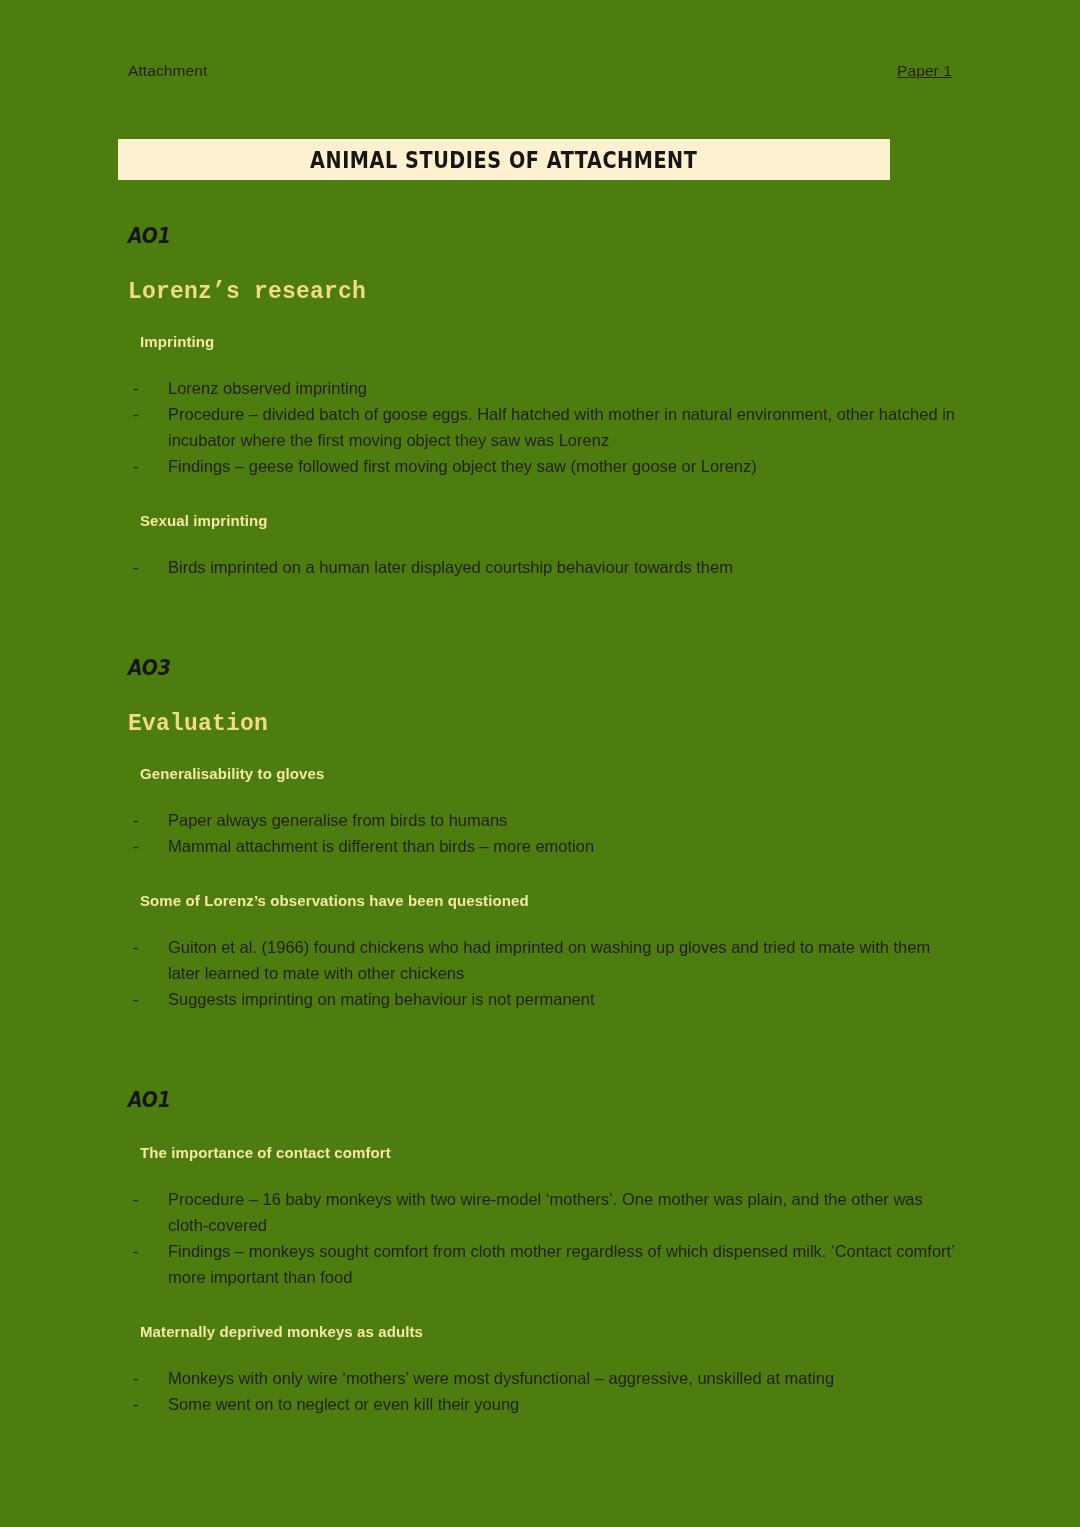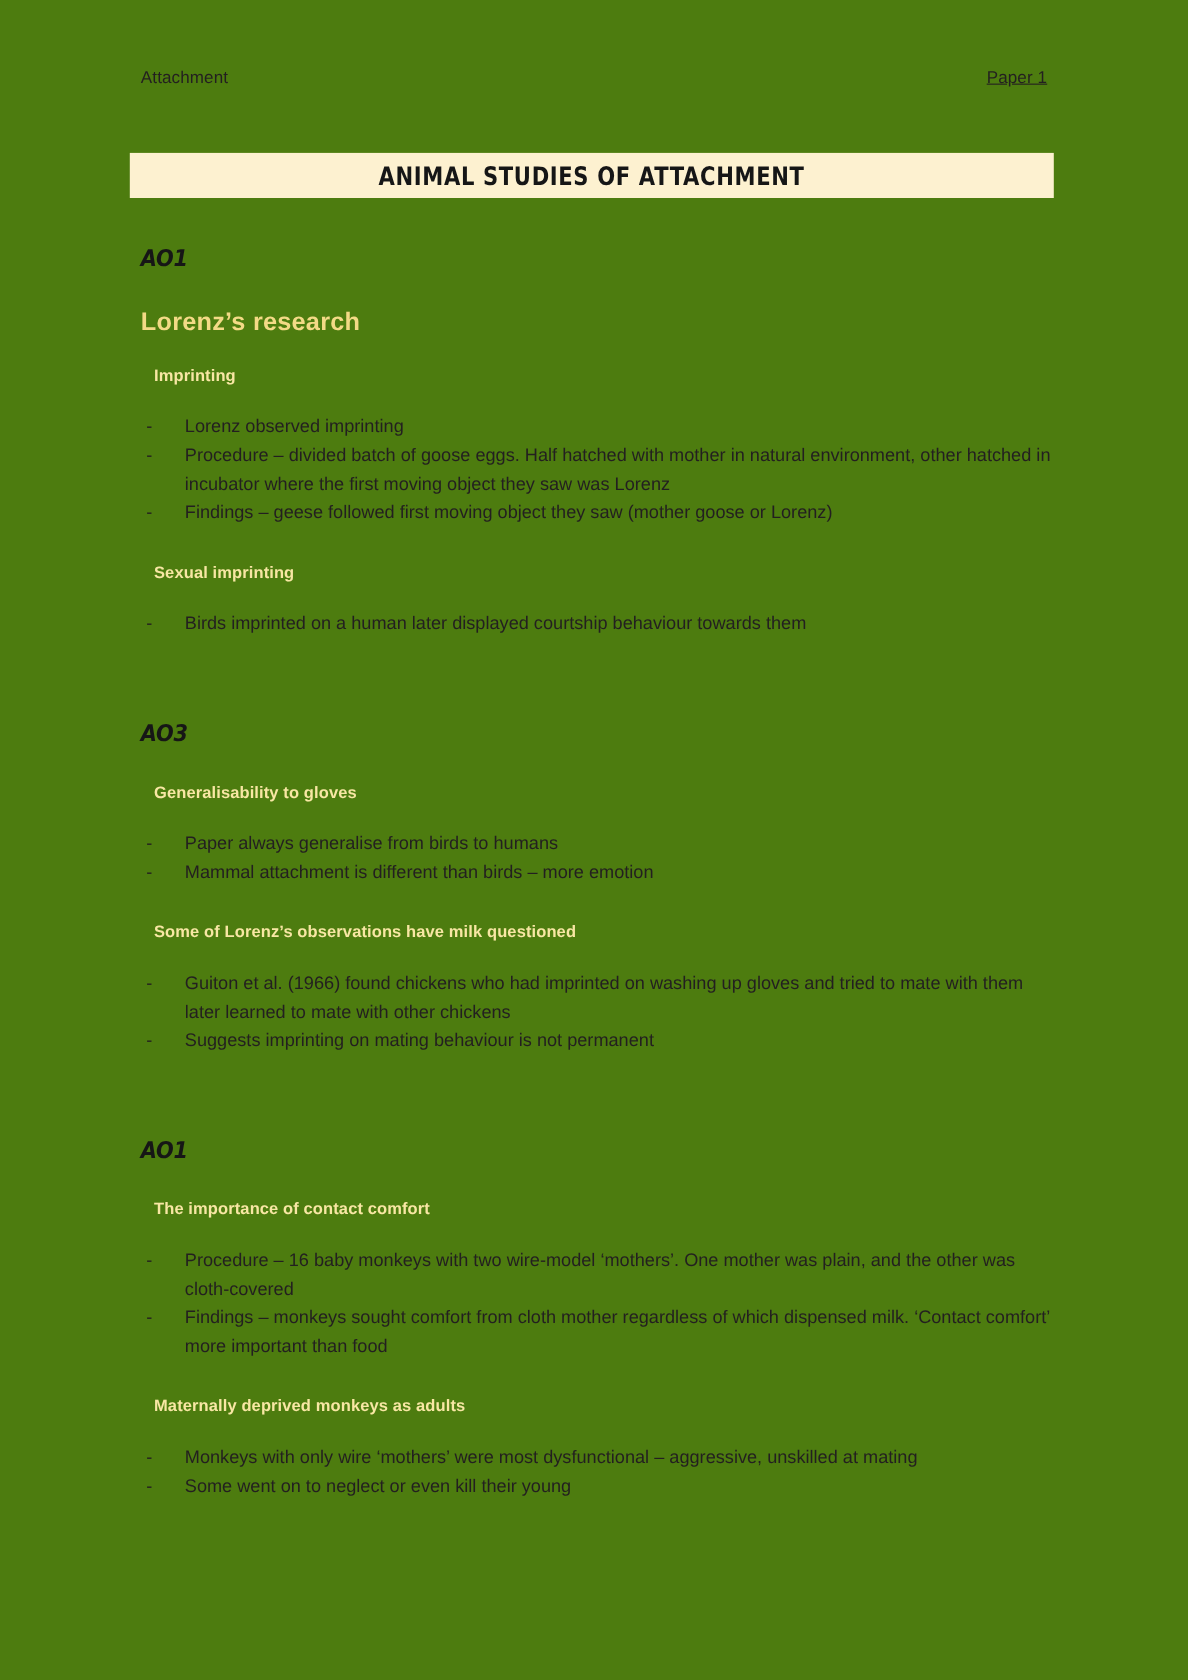--- a/index.html
+++ b/index.html
@@ -38,21 +38,21 @@
     letter-spacing: 0.1px;
     color: #231f20;
   }
   .running-head .rh-right { text-align: right; text-decoration: underline; }
 
   
   .title-banner {
     position: absolute;
     left: 118px;
     top: 139px;
-    width: 840px;
+    width: 772px;
     height: 41px;
     background: #fdf1d0;
     display: flex;
     align-items: center;
     justify-content: center;
   }
   .title-banner .doc-title {
     font-family: "DejaVu Sans", sans-serif;
     font-weight: 700;
     font-size: 20px;
@@ -81,21 +81,21 @@
     font-size: 19px;
     color: #161616;
     letter-spacing: -0.3px;
     line-height: 1;
     margin: 0 0 36px 0;
     transform: scaleY(1.1);
     transform-origin: left center;
   }
 
   .h-main {
-    font-family: Liberation Sans, sans-serif;
+    font-family: Liberation Mono, monospace;
     font-weight: 700;
     font-size: 23px;
     color: #f3da86;
     letter-spacing: 0.2px;
     line-height: 1;
     margin: 0 0 30px 0;
   }
 
   .h-sub {
     font-family: "Liberation Sans", sans-serif;
@@ -157,27 +157,28 @@
         </ul>
         <div class="gap-md"></div>
         <div class="h-sub">Sexual imprinting</div>
         <ul class="bullets">
           <li><span class="dash">-</span><span>Birds imprinted on a human later displayed courtship behaviour towards them</span></li>
         </ul>
       </div>
       <div class="gap-lg"></div>
       <div class="block">
         <div class="ao-label">AO3</div>
+        <div class="h-main">Evaluation</div>
         <div class="h-sub">Generalisability to gloves</div>
         <ul class="bullets">
           <li><span class="dash">-</span><span>Paper always generalise from birds to humans</span></li>
           <li><span class="dash">-</span><span>Mammal attachment is different than birds – more emotion</span></li>
         </ul>
         <div class="gap-md"></div>
-        <div class="h-sub">Some of Lorenz’s observations have milk questioned</div>
+        <div class="h-sub">Some of Lorenz’s observations have been questioned</div>
         <ul class="bullets">
           <li><span class="dash">-</span><span>Guiton et al. (1966) found chickens who had imprinted on washing up gloves and tried to mate with them later learned to mate with other chickens</span></li>
           <li><span class="dash">-</span><span>Suggests imprinting on mating behaviour is not permanent</span></li>
         </ul>
       </div>
       <div class="gap-lg"></div>
       <div class="block">
         <div class="ao-label">AO1</div>
         <div class="h-sub">The importance of contact comfort</div>
         <ul class="bullets">

